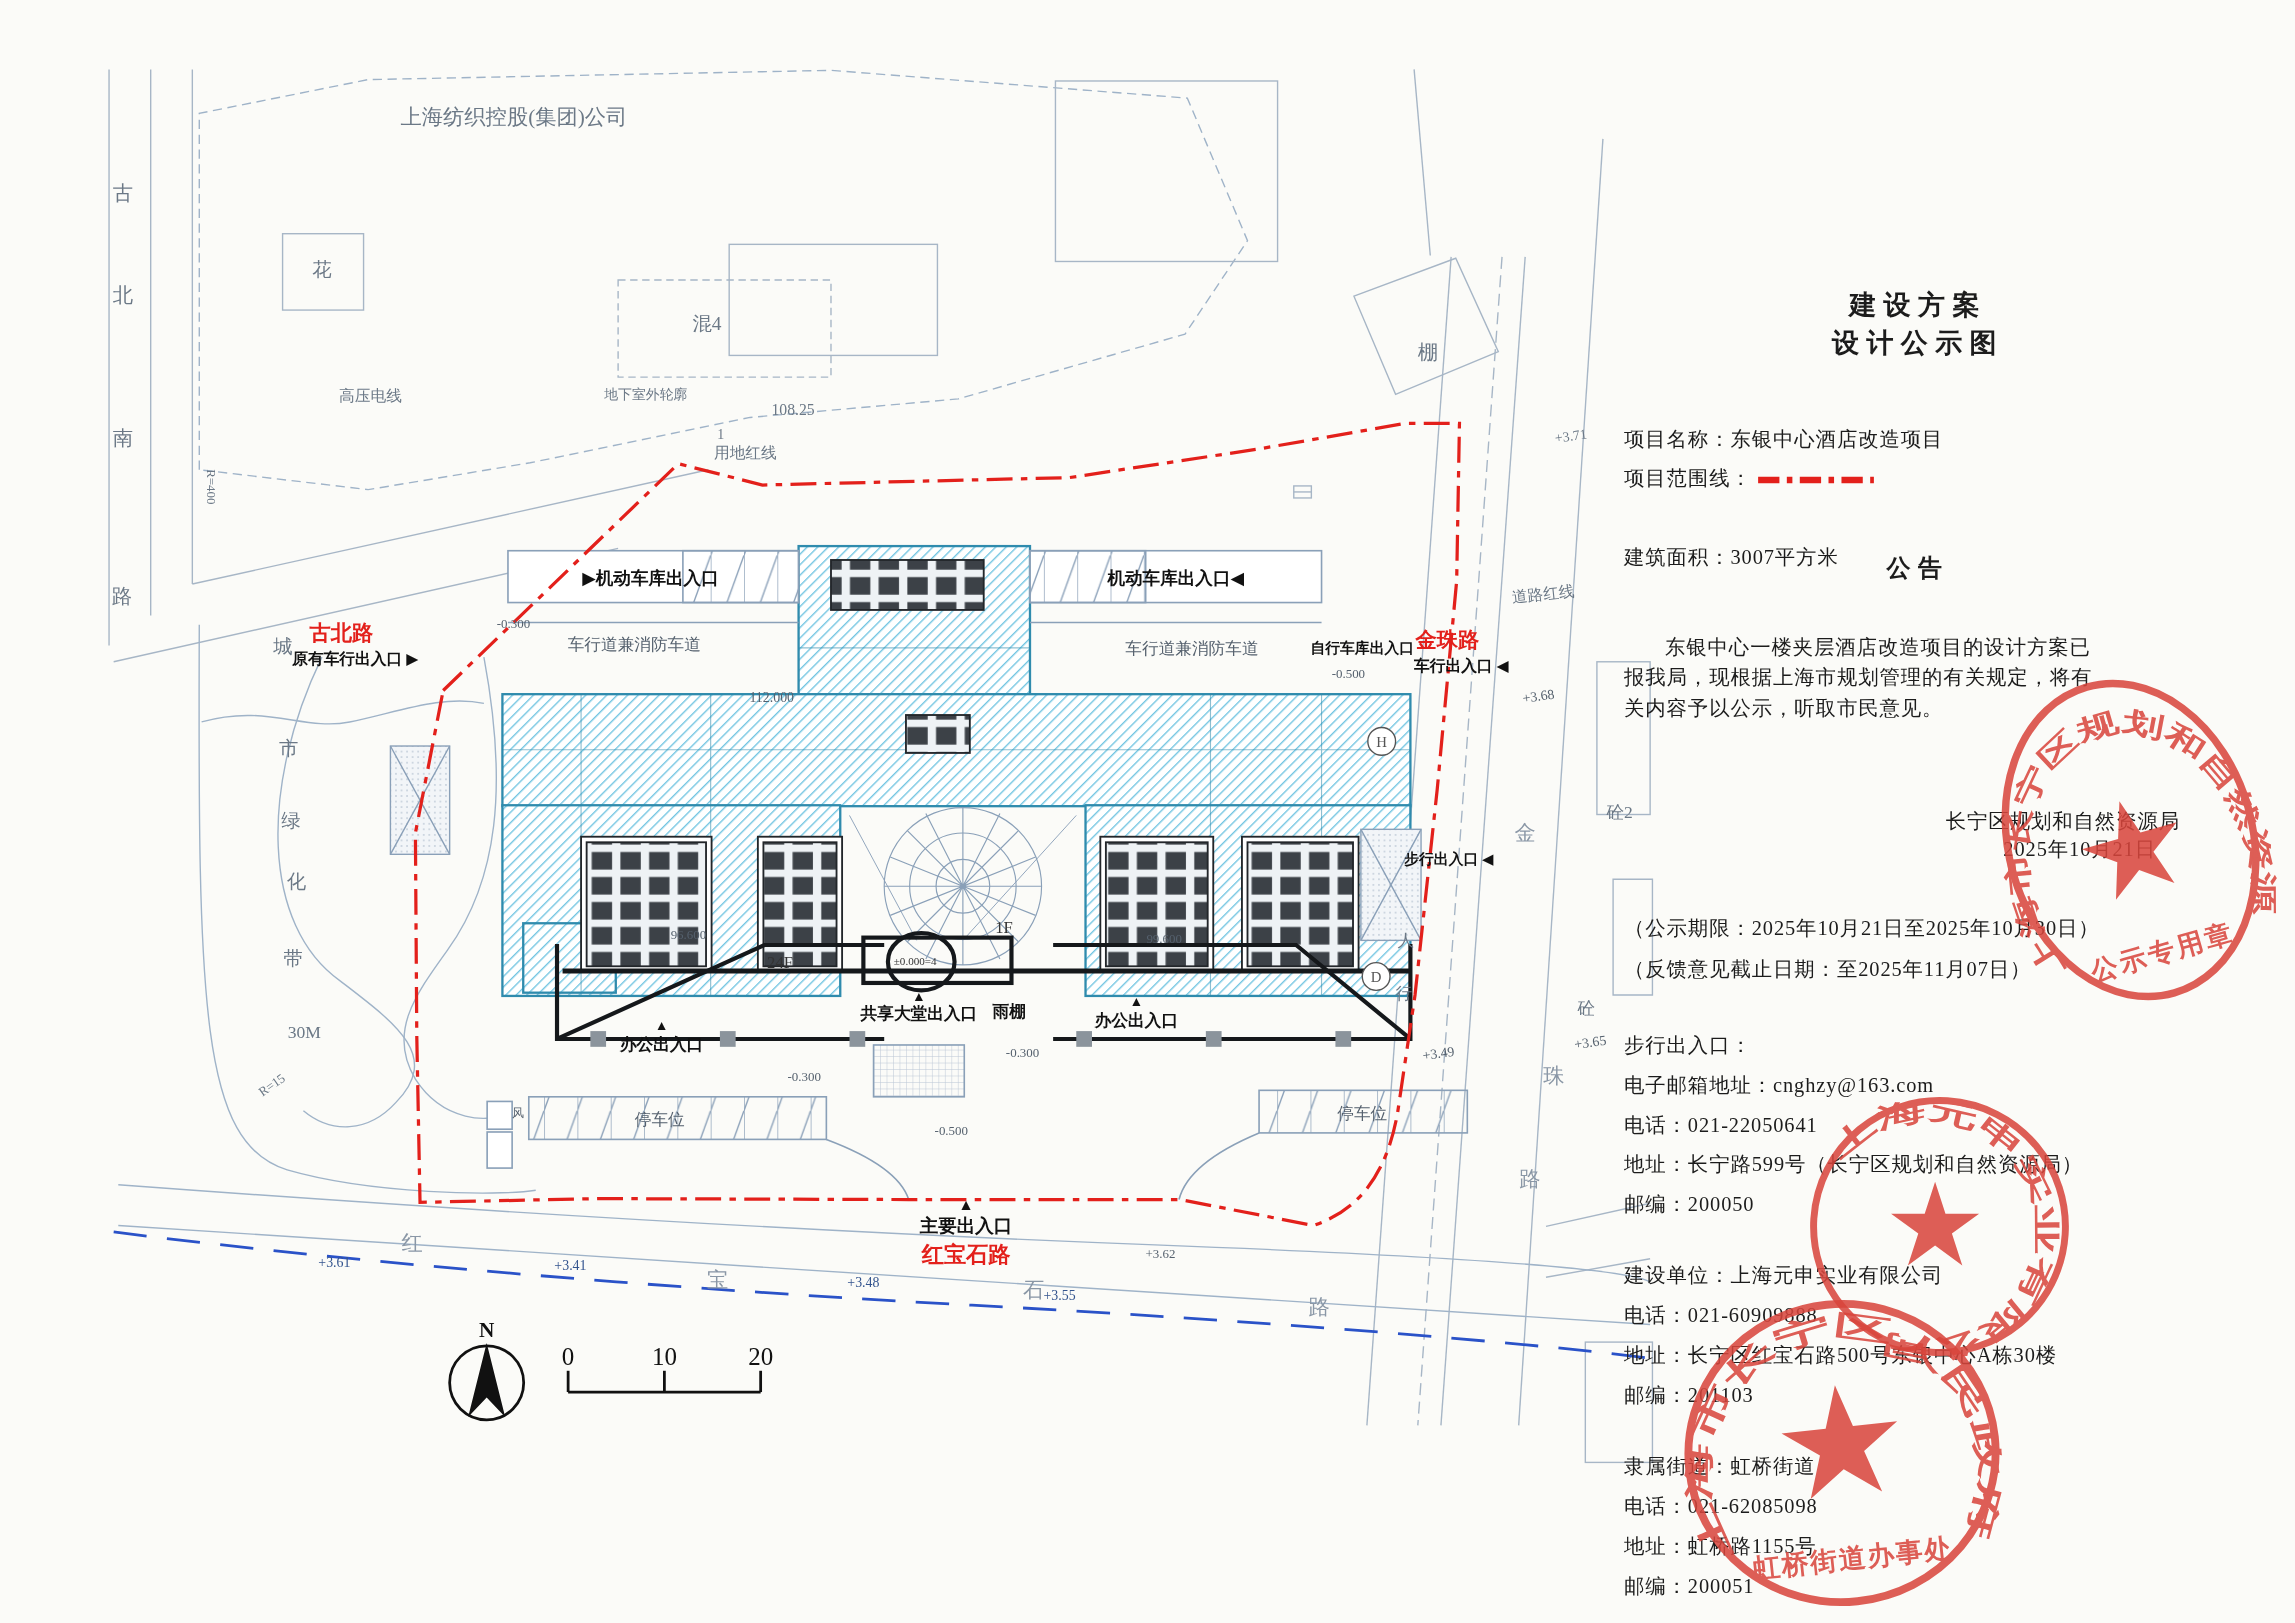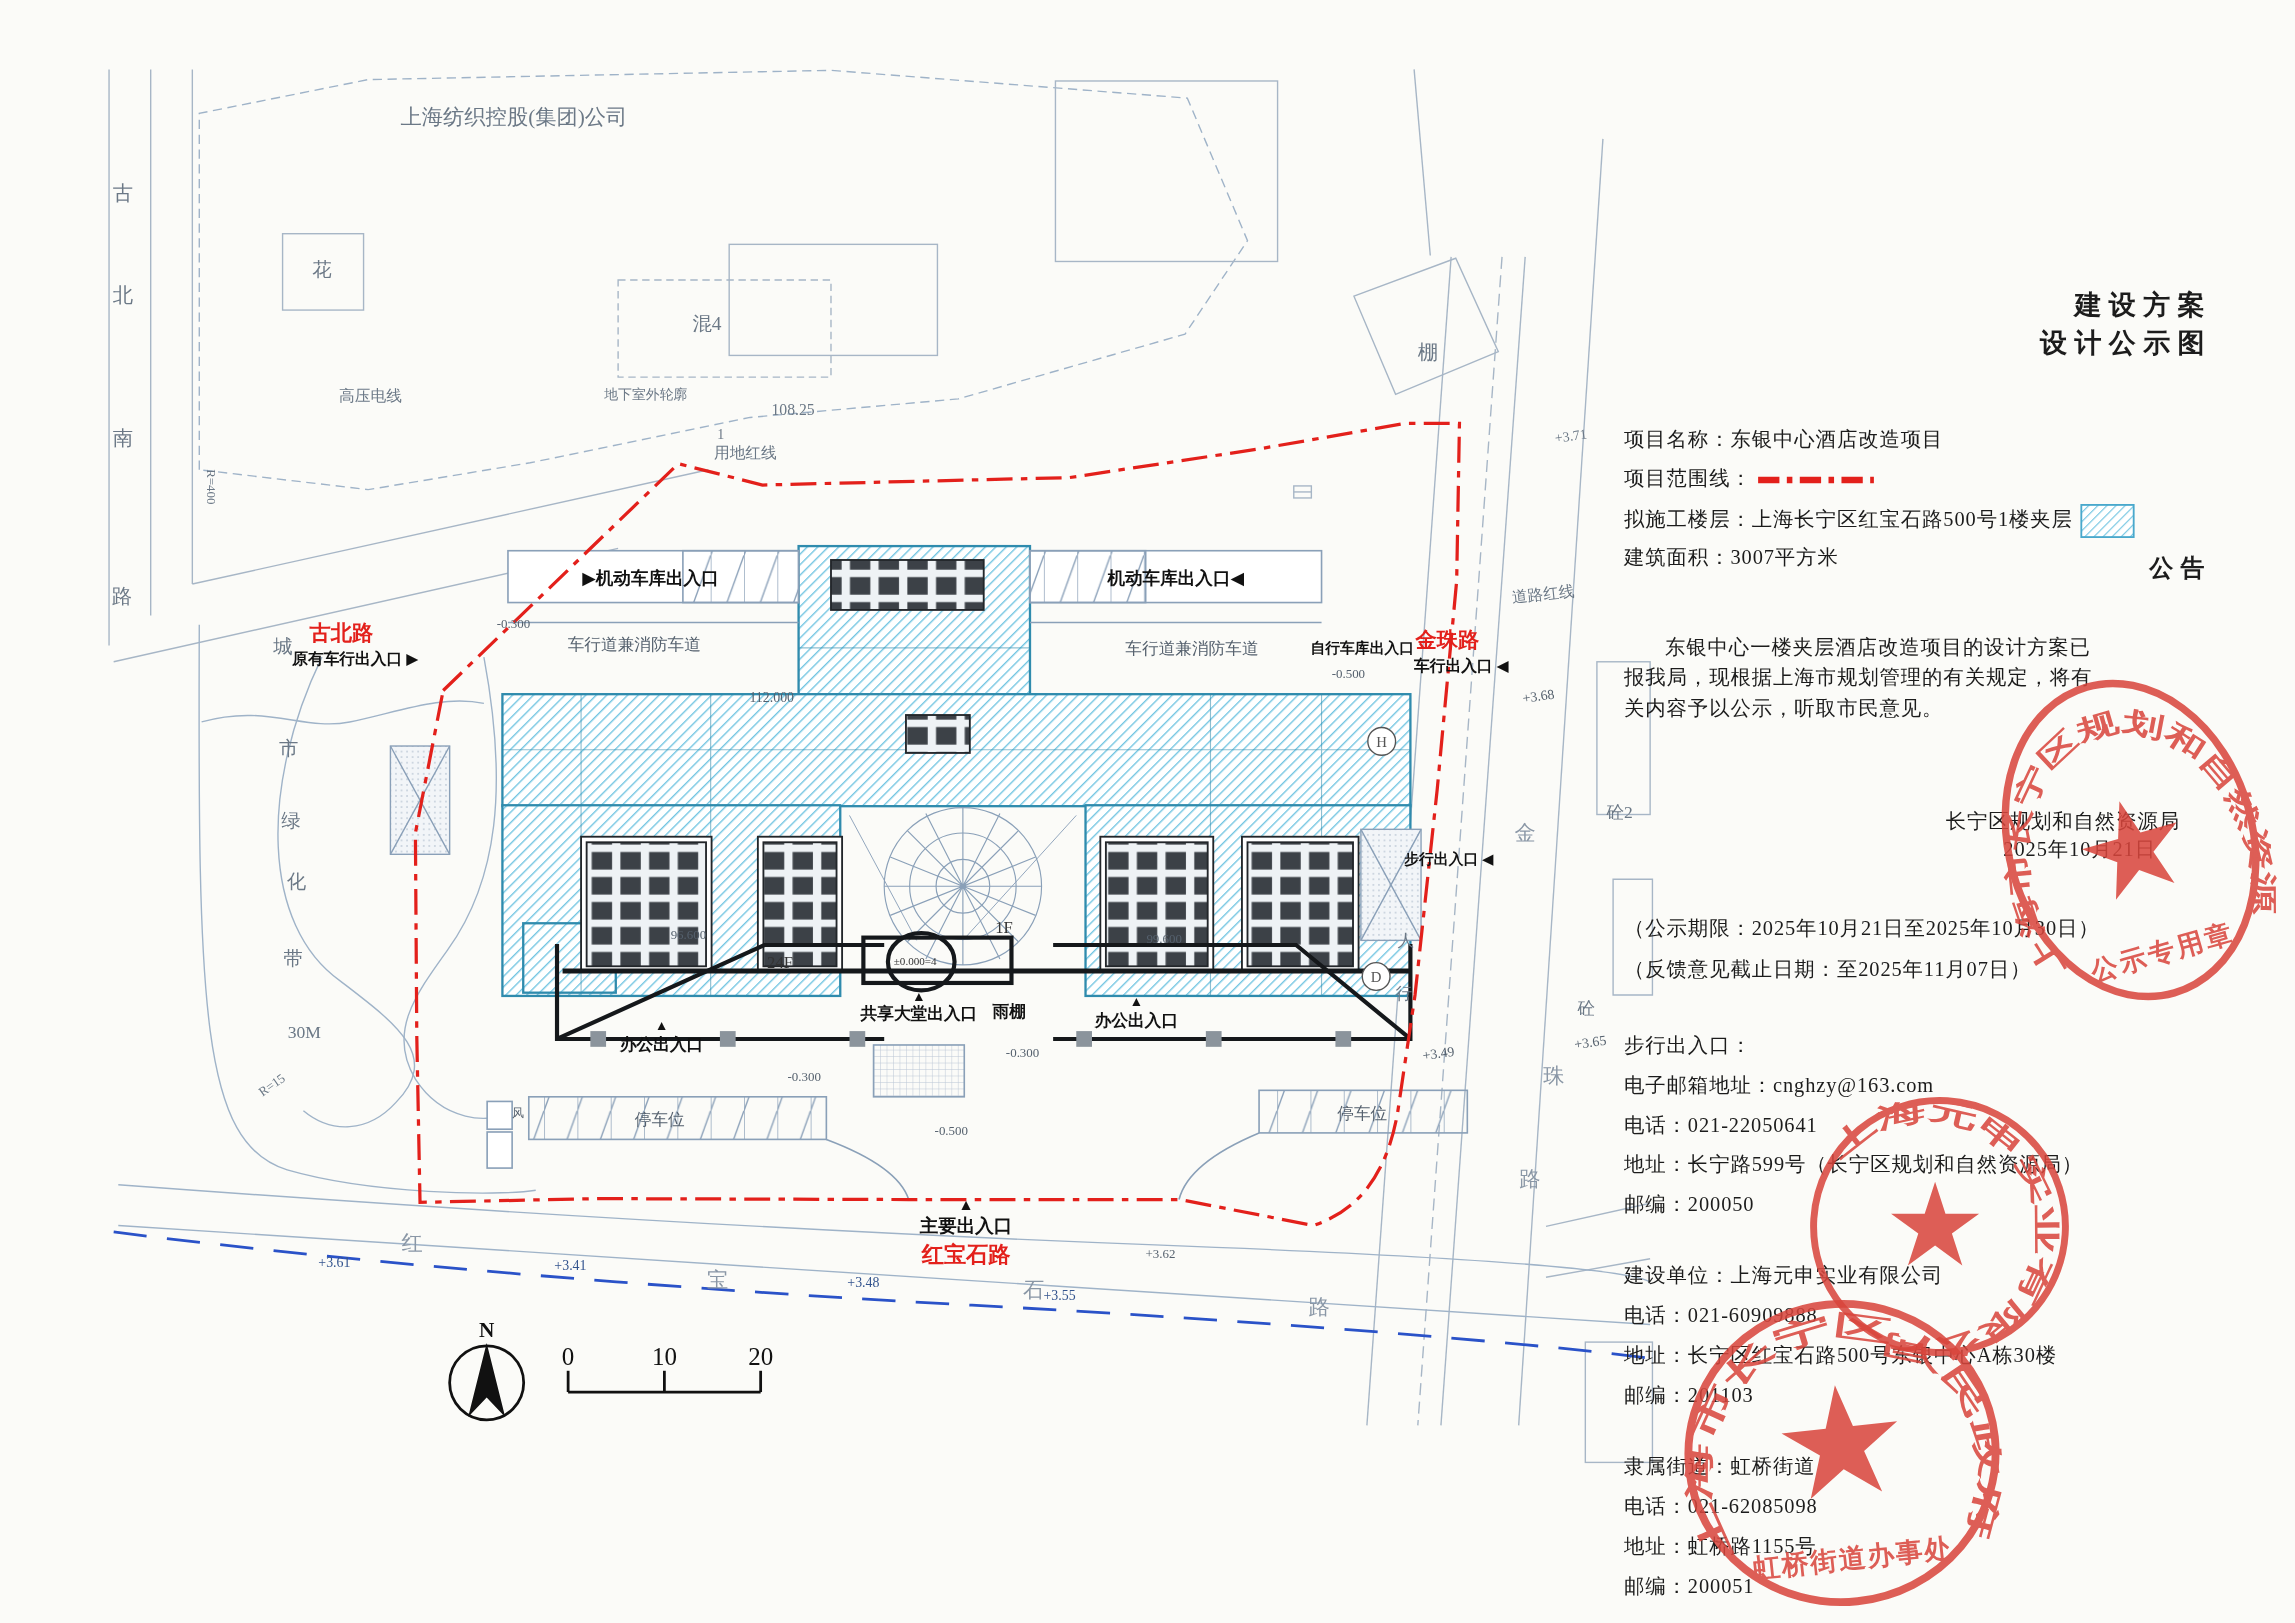--- a/index.html
+++ b/index.html
@@ -5,21 +5,21 @@
   html,body{margin:0;padding:0;}
   body{
     width:2295px;height:1623px;position:relative;overflow:hidden;
     background:#fbfbf8;color:#1c1c1c;
     font-family:"Liberation Serif","DejaVu Serif",serif;
   }
   .page{position:absolute;inset:0;}
   .plan{position:absolute;left:0;top:0;width:1611px;height:1623px;padding-left:44px;}
   .plan svg{width:100%;height:100%;display:block;}
   .iline{position:absolute;white-space:nowrap;font-size:20.4px;letter-spacing:0.9px;line-height:1.2;margin-top:37px;}
-  .ititle{position:absolute;left:1624px;width:588px;text-align:right;font-weight:bold;
+  .ititle{position:absolute;left:1624px;width:588px;text-align:center;font-weight:bold;
           font-size:27px;letter-spacing:7.4px;font-family:"Liberation Sans","DejaVu Sans",sans-serif;}
   .iright{position:absolute;left:1624px;width:588px;text-align:right;padding-right:32px;box-sizing:border-box;}
   .swatch-dash{display:inline-block;vertical-align:middle;margin-left:6.5px;}
   .swatch-hatch{display:inline-block;vertical-align:middle;margin-left:7.4px;}
   .stamp{position:absolute;opacity:.86;pointer-events:none;}
   .stamp svg{width:100%;height:100%;display:block;overflow:visible;}
 </style>
 </head>
 <body>
 
@@ -300,31 +300,20 @@
   <div class="ititle" style="top:325px">设计公示图</div>
 
   <div class="iline" style="left:1624px;top:390px">项目名称：东银中心酒店改造项目</div>
 
   <div class="iline" style="left:1624px;top:429px">
     <span>项目范围线：</span><svg class="swatch-dash" width="116" height="10.2" viewBox="0 0 250 22">
         <line x1="0" y1="11" x2="250" y2="11" stroke="#e3201b" stroke-width="14" stroke-dasharray="46 16 12 16"></line>
       </svg>
   </div>
 
-  <div class="iline" style="left:1624px;top:467px">
-    <span>拟施工楼层：上海长宁区红宝石路500号1楼夹层</span><svg class="swatch-hatch" width="55" height="34" viewBox="0 0 118 74">
-        <defs>
-          <pattern id="hatch2" width="14" height="14" patternUnits="userSpaceOnUse" patternTransform="rotate(45)">
-            <rect width="14" height="14" fill="#fff"></rect>
-            <line x1="0" y1="0" x2="0" y2="14" stroke="#74c6e2" stroke-width="5"></line>
-          </pattern>
-        </defs>
-        <rect x="2" y="2" width="114" height="70" fill="url(#hatch2)" stroke="#49a8cc" stroke-width="4"></rect>
-      </svg>
-  </div>
 
   <div class="iline" style="left:1624px;top:508px">建筑面积：3007平方米</div>
 
   <div class="ititle" style="top:552px;font-size:24px">公告</div>
 
   <div class="iline" style="left:1665px;top:598px">东银中心一楼夹层酒店改造项目的设计方案已</div>
   <div class="iline" style="left:1624px;top:628px">报我局，现根据上海市规划管理的有关规定，将有</div>
   <div class="iline" style="left:1624px;top:659px">关内容予以公示，听取市民意见。</div>
 
   <div class="iline iright" style="top:772px">长宁区规划和自然资源局</div>

